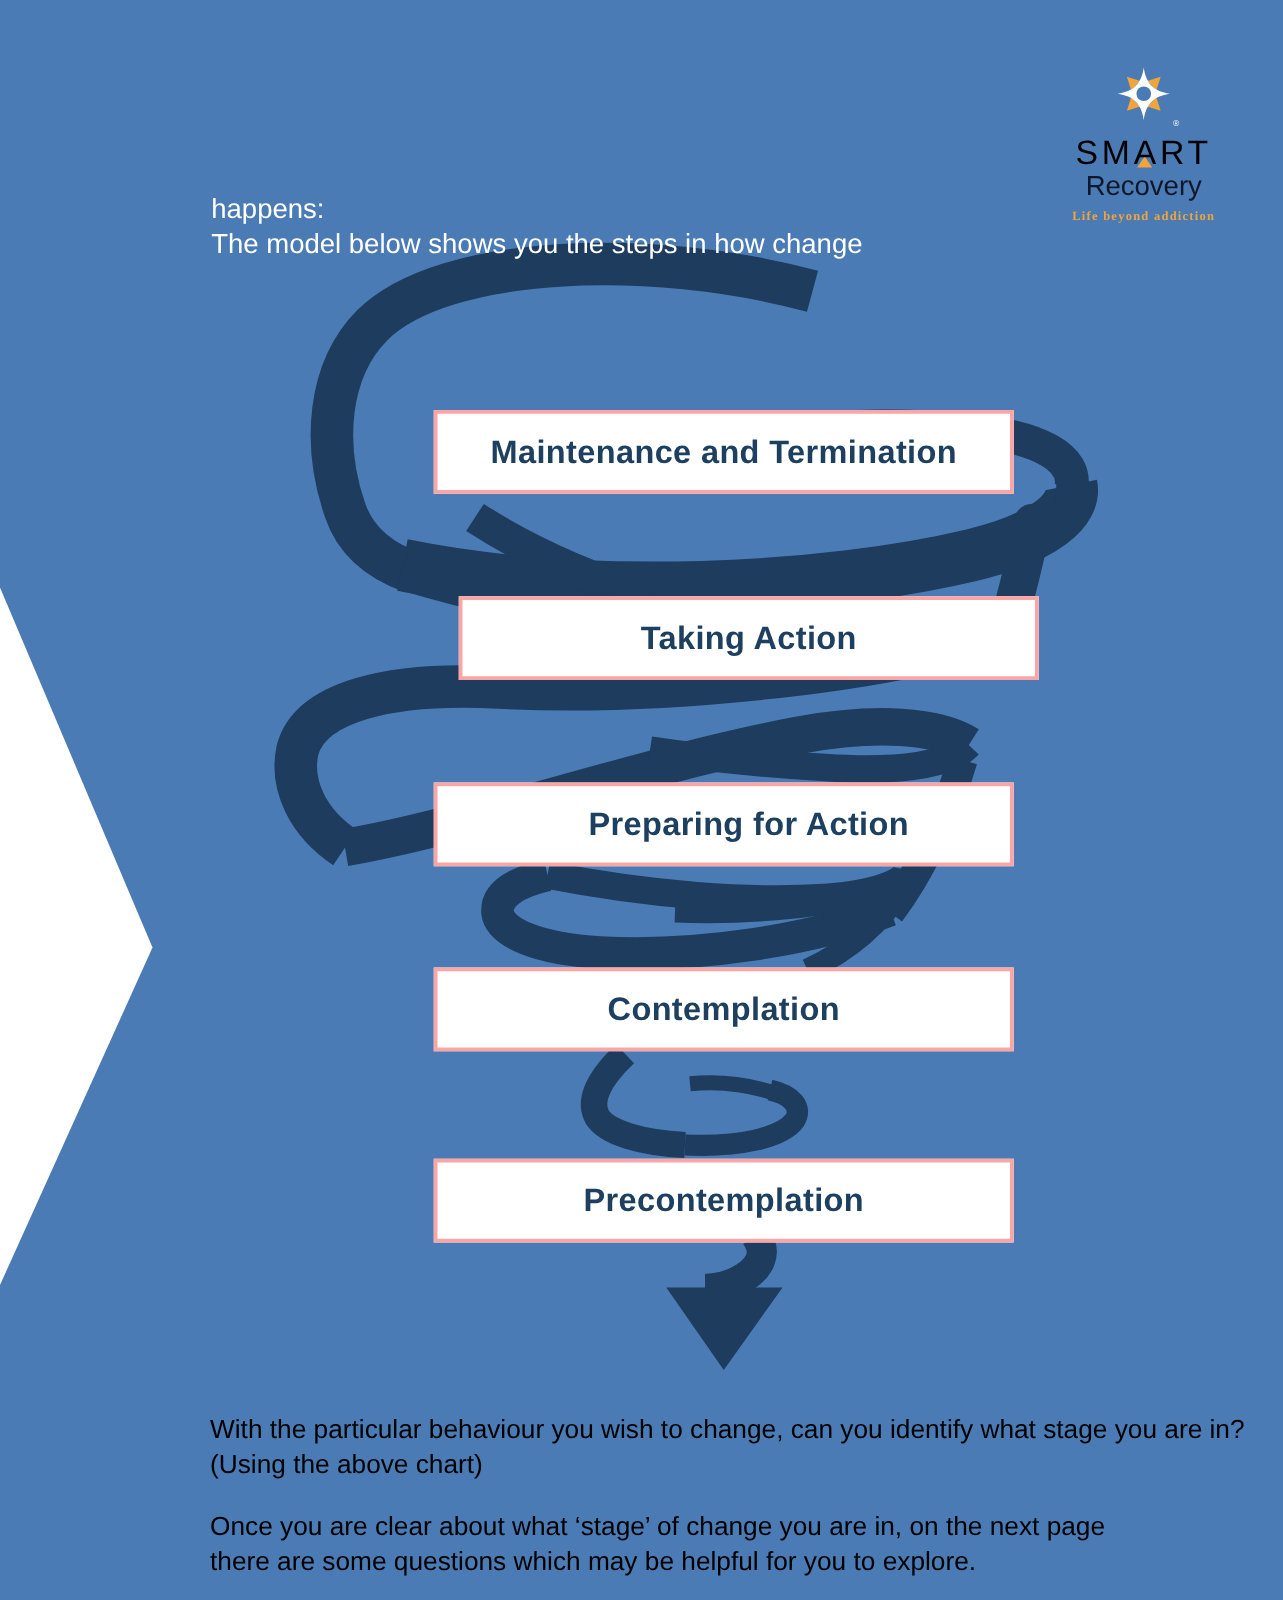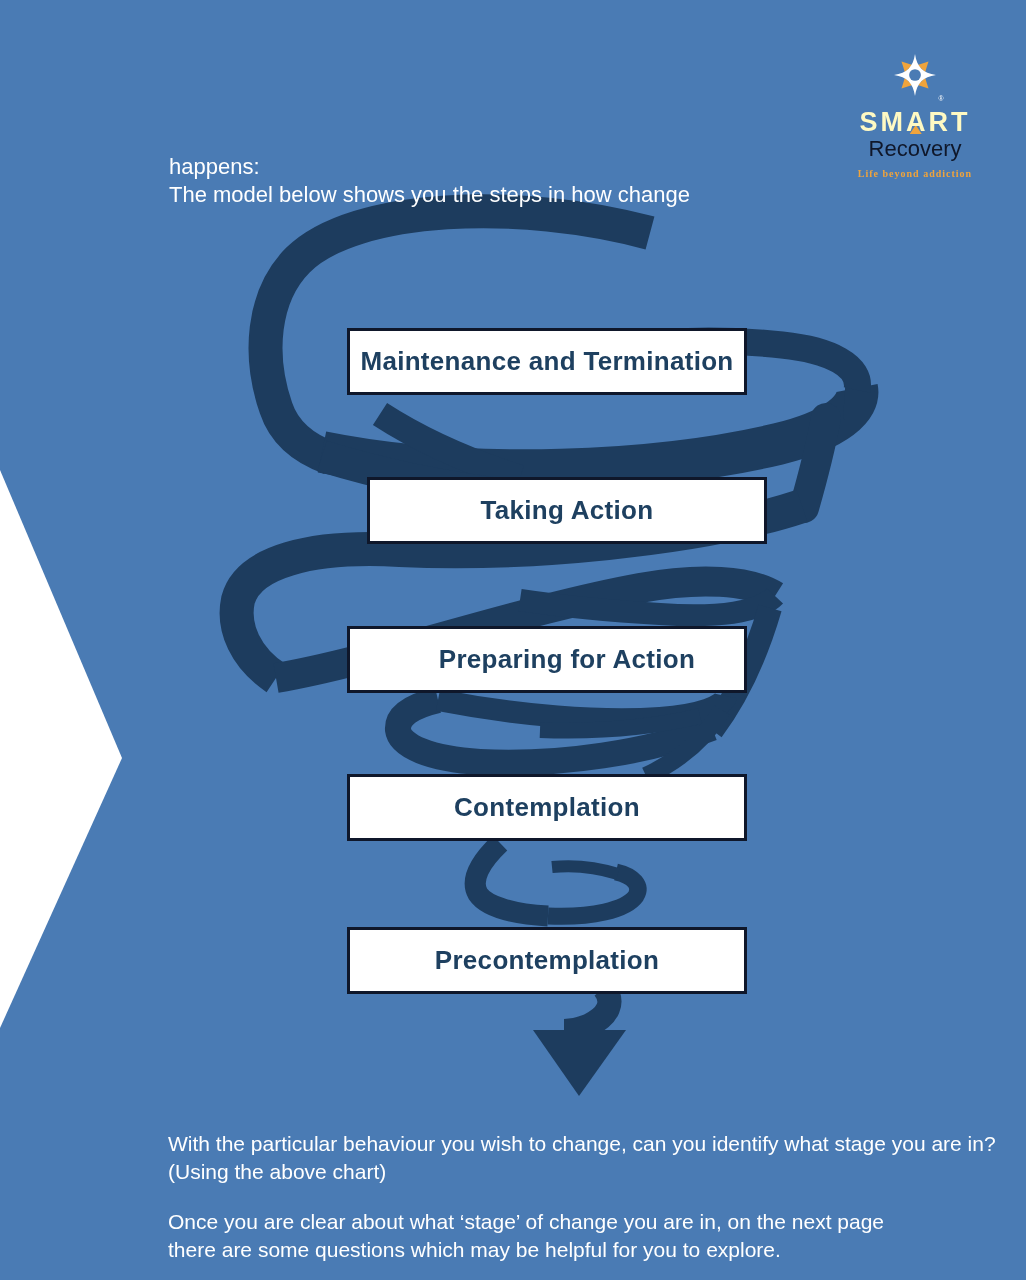--- a/index.html
+++ b/index.html
@@ -24,36 +24,36 @@
     font-size: 22px;
     line-height: 28px;
     font-weight: 400;
     z-index: 5;
   }
   .intro span, .footer span { display: block; }
 
   .footer {
     position: absolute;
     left: 168px; top: 1130px;
-    color: #ffffff;
+    color: #000000;
     font-size: 21px;
     line-height: 28px;
     font-weight: 400;
     z-index: 5;
   }
   .footer .para2 { margin-top: 22px; }
 
   
   .stage-box {
     position: absolute;
     left: 347px;
-    width: 400px;
+    width: 464px;
     height: 67px;
     background: #ffffff;
-    border: 3px solid #0f172a;
+    border: 3px solid #fca5a5;
     display: flex;
     align-items: center;
     justify-content: center;
     z-index: 4;
   }
   .stage-box .label {
     color: #1e4060;
     font-size: 26px;
     font-weight: 700;
     letter-spacing: 0.3px;
@@ -69,23 +69,23 @@
   .logo {
     position: absolute;
     left: 845px; top: 38px;
     width: 140px;
     text-align: center;
     z-index: 6;
   }
   .logo .star-wrap { width: 74px; height: 74px; margin: 0 auto; display: block; }
   .logo .wordmark {
     position: relative;
-    color: #fef9c3;
+    color: #000000;
     font-size: 27px;
-    font-weight: 700;
+    font-weight: 400;
     letter-spacing: 3px;
     line-height: 26px;
     margin-top: -3px;
   }
   .logo .wordmark .text { position: relative; z-index: 2; }
   .logo .a-triangle {
     position: absolute;
     left: 50%;
     bottom: 1px;
     transform: translateX(-44%);

